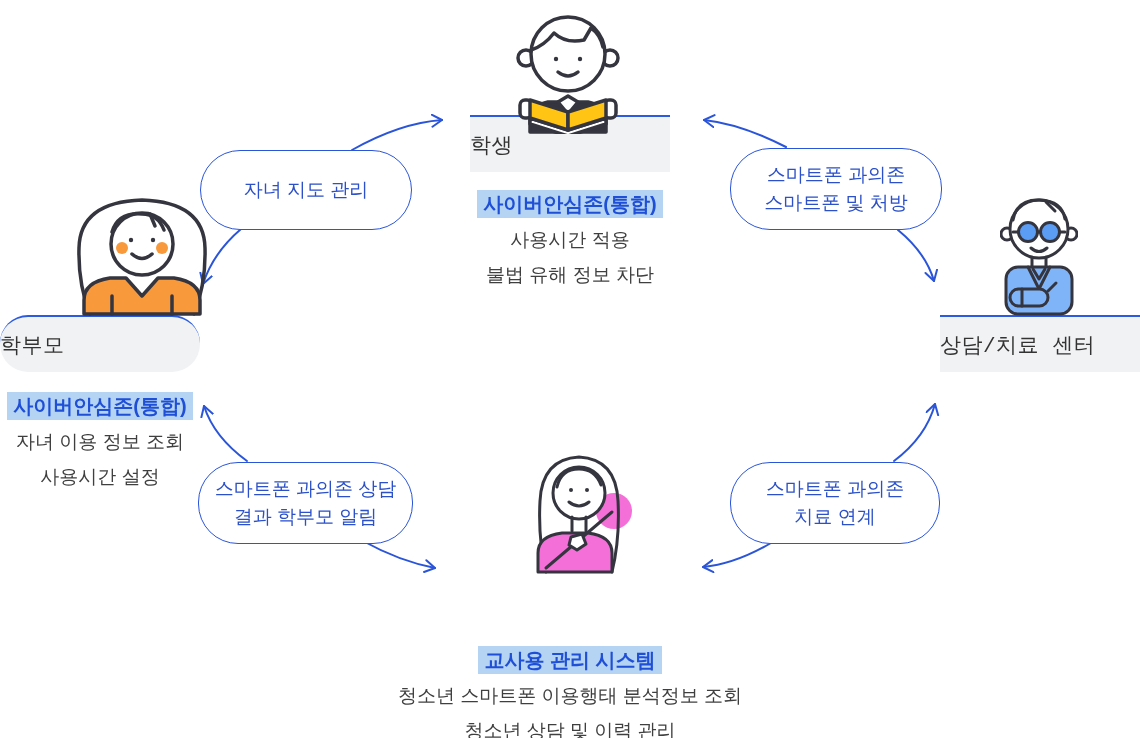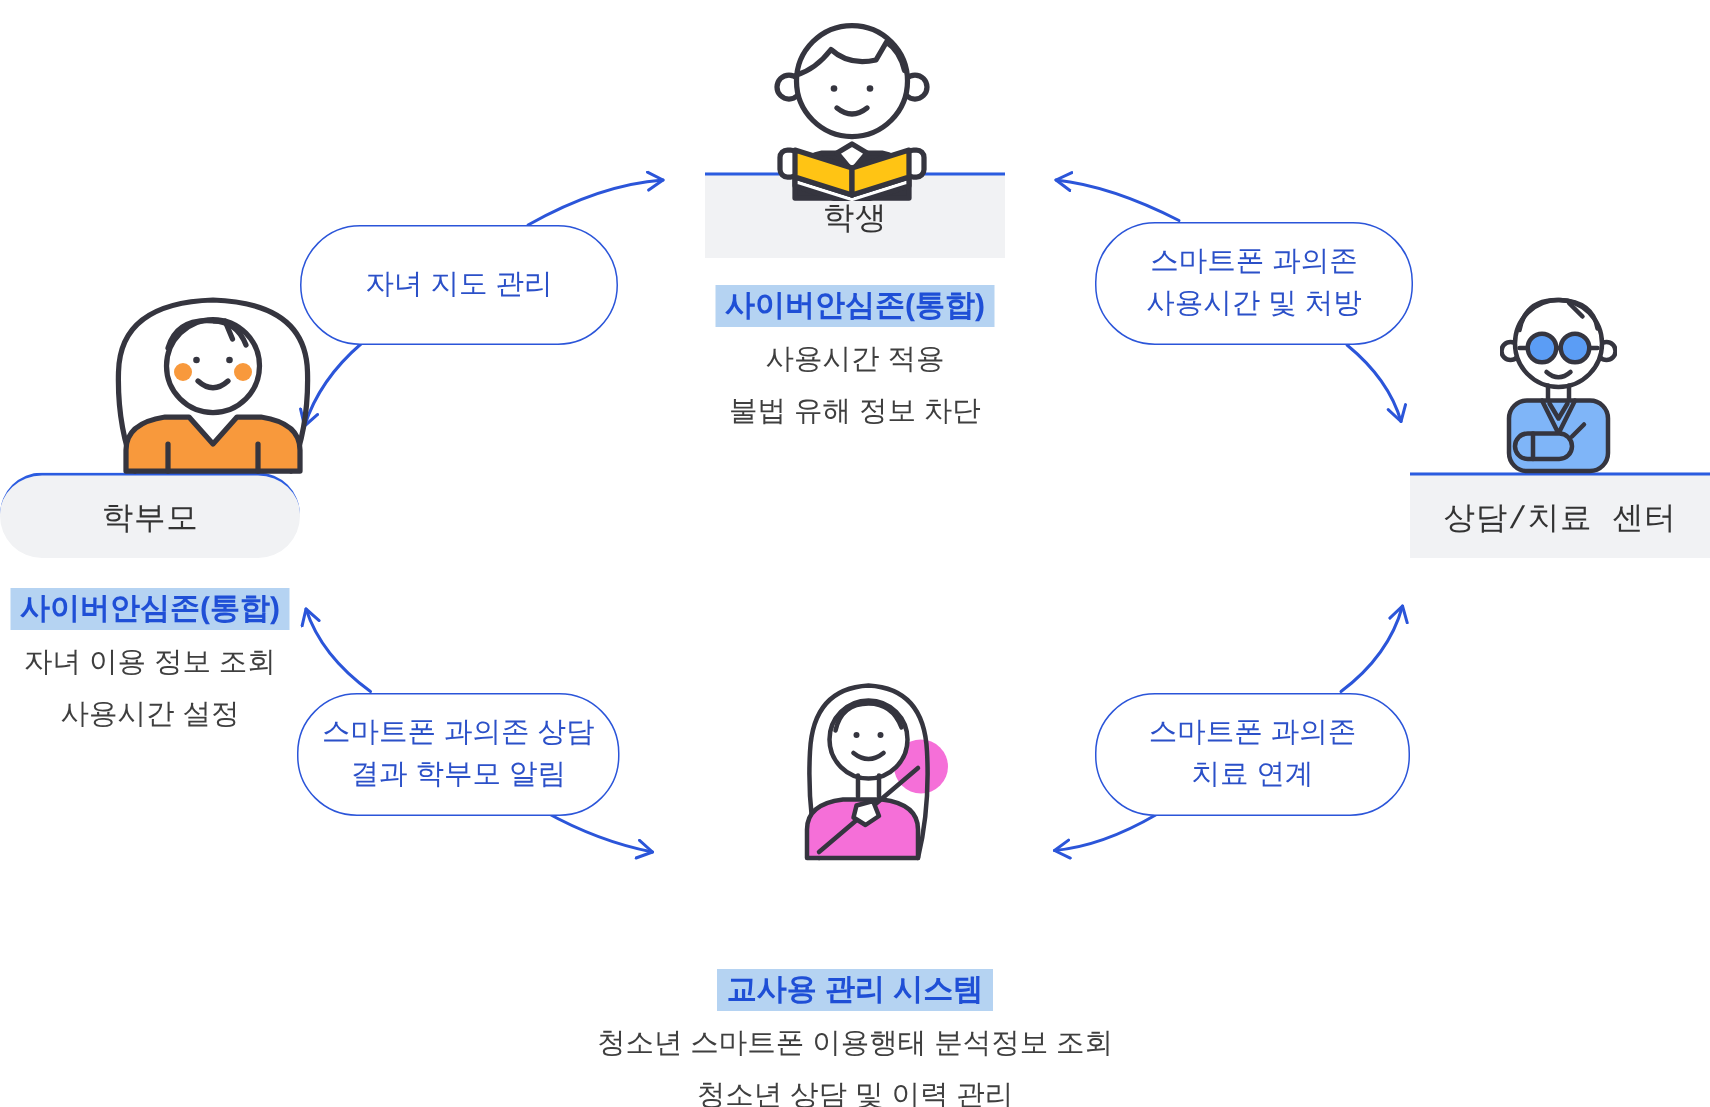--- a/index.html
+++ b/index.html
@@ -5,21 +5,21 @@
   html,body{margin:0;padding:0;background:#ffffff;}
   #canvas{
     position:relative;width:1140px;height:738px;overflow:hidden;background:#ffffff;
     font-family:"Liberation Sans","DejaVu Sans",sans-serif;
   }
   
   #arrows{position:absolute;left:0;top:0;width:1140px;height:738px;z-index:1;}
   
   .ebox{
     position:absolute;height:55px;width:200px;background:#f1f2f4;border-top:2px solid #2b5ce0;
-    display:flex;align-items:center;justify-content:center;
+    display:flex;align-items:center;justify-content:flex-start;
     font-size:21px;color:#333333;letter-spacing:0.5px;z-index:2;
   }
   #student-box{left:470px;top:115px;}
   #parent-box{left:0px;top:315px;border-radius:28px;}
   #center-box{left:940px;top:315px;font-family:Liberation Mono, monospace;}
   #school-box{left:470px;top:573px;}
   
   .icon{position:absolute;z-index:3;}
   #student-icon{left:500px;top:2px;}
   #parent-icon{left:52px;top:184px;}
@@ -164,21 +164,21 @@
     <div class="line">청소년 스마트폰 이용행태 분석정보 조회</div>
     <div class="line">청소년 상담 및 이력 관리</div>
   </div>
 
   <div id="bubble-parent-student" class="bubble">
     <span>자녀 지도 관리</span>
     <span></span>
   </div>
   <div id="bubble-student-center" class="bubble">
     <span>스마트폰 과의존</span>
-    <span>사용시간 및 처방</span>
+    <span>스마트폰 및 처방</span>
   </div>
   <div id="bubble-parent-school" class="bubble">
     <span>스마트폰 과의존 상담</span>
     <span>결과 학부모 알림</span>
   </div>
   <div id="bubble-school-center" class="bubble">
     <span>스마트폰 과의존</span>
     <span>치료 연계</span>
   </div>
 

